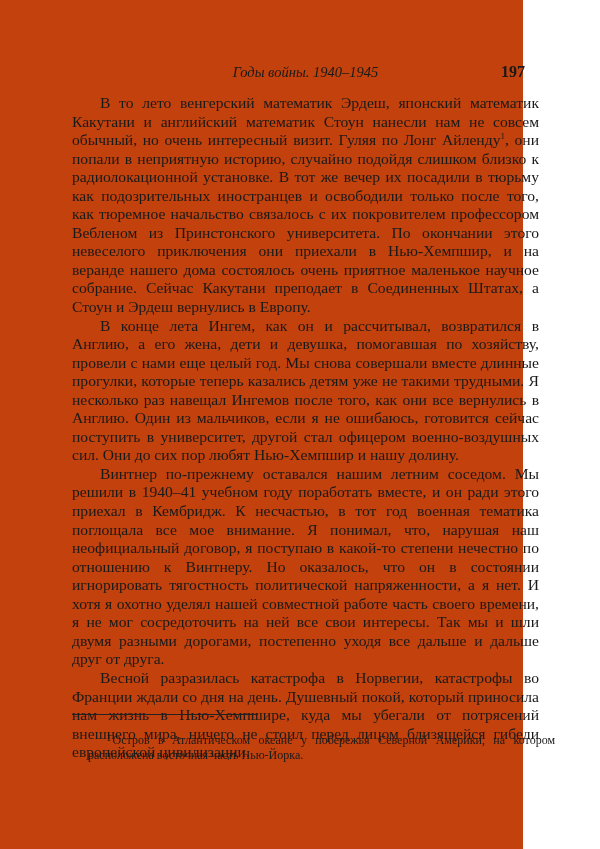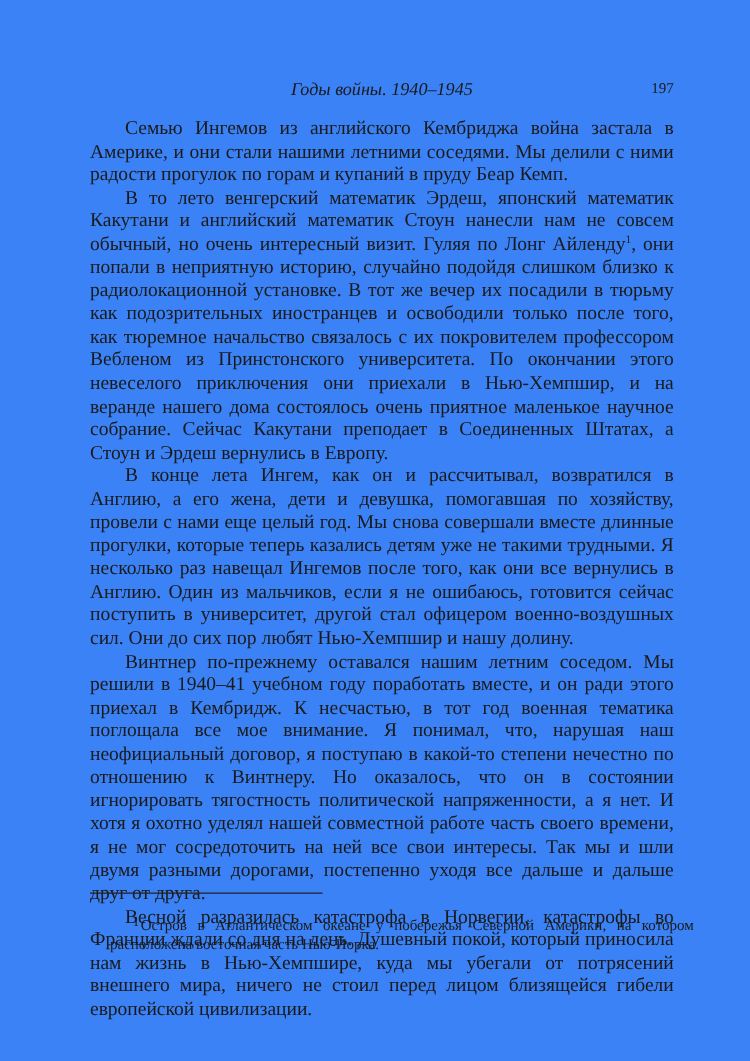--- a/index.html
+++ b/index.html
@@ -1,39 +1,38 @@
 <!DOCTYPE html>
 <html><head>
 <meta charset="utf-8">
 <style>
   html, body { margin:0; padding:0; background:#ffffff; }
   body { width:600px; height:849px; position:relative; overflow:hidden; }
-  .page { position:absolute; left:0; top:0; width:600px; height:849px; background:#3b82f6; color:#1a1a1a;
+  .page { position:absolute; left:0; top:0; width:523px; height:849px; background:#c2410c; color:#1a1a1a;
           font-family:"Liberation Serif", "DejaVu Serif", serif; }
   .running-head { position:absolute; top:64px; left:72px; width:467px; height:20px; }
   .rh-title { position:absolute; left:0; right:0; text-align:center; font-style:italic; font-size:14.5px; top:0; }
-  .rh-page { position:absolute; right:0; top:-1px; font-size:12px; }
+  .rh-page { position:absolute; right:14px; top:-1px; font-size:16px;font-weight:bold; }
   .body-text { position:absolute; left:72px; top:94px; width:467px; font-size:15.6px; line-height:18.55px; }
   .para { margin:0; text-align:justify; text-indent:28px; hyphens:manual; }
   .para sup { font-size:9px; line-height:0; vertical-align:6px; }
   .footnote-rule { position:absolute; left:72px; top:714px; width:186px; height:0; border-top:1px solid #222; }
   .footnote { position:absolute; left:72px; top:717px; width:467px; font-size:12px; line-height:15px; text-align:justify; text-indent:18px; margin:16px; }
   .footnote .fn-mark { font-size:11px; vertical-align:3px; line-height:0; margin-right:1px; }
 </style>
 </head>
 <body>
 
 <div class="page">
   <div class="running-head">
     <div class="rh-title">Годы войны. 1940–1945</div>
     <div class="rh-page">197</div>
   </div>
 
   <div class="body-text">
-    <p class="para">Семью Ингемов из английского Кембриджа война застала в Америке, и они стали нашими летними соседями. Мы делили с ними радости прогулок по горам и купаний в пруду Беар Кемп.</p>
     <p class="para"><span>В то лето венгерский математик Эрдеш, японский математик Какутани и английский математик Стоун нанесли нам не совсем обычный, но очень интересный визит. Гуляя по Лонг Айленду</span><sup>1</sup><span>, они попали в неприятную историю, случайно подойдя слишком близко к радиолокационной установке. В тот же вечер их посадили в тюрьму как подозрительных иностранцев и освободили только после того, как тюремное начальство связалось с их покровителем профессором Вебленом из Принстонского университета. По окончании этого невеселого приключения они приехали в Нью-Хемпшир, и на веранде нашего дома состоялось очень приятное маленькое научное собрание. Сейчас Какутани преподает в Соединенных Штатах, а Стоун и Эрдеш вернулись в Европу.</span></p>
     <p class="para">В конце лета Ингем, как он и рассчитывал, возвратился в Англию, а его жена, дети и девушка, помогавшая по хозяйству, провели с нами еще целый год. Мы снова совершали вместе длинные прогулки, которые теперь казались детям уже не такими трудными. Я несколько раз навещал Ингемов после того, как они все вернулись в Англию. Один из мальчиков, если я не ошибаюсь, готовится сейчас поступить в университет, другой стал офицером военно-воздушных сил. Они до сих пор любят Нью-Хемпшир и нашу долину.</p>
     <p class="para">Винтнер по-прежнему оставался нашим летним соседом. Мы решили в 1940–41 учебном году поработать вместе, и он ради этого приехал в Кембридж. К несчастью, в тот год военная тематика поглощала все мое внимание. Я понимал, что, нарушая наш неофициальный договор, я поступаю в какой-то степени нечестно по отношению к Винтнеру. Но оказалось, что он в состоянии игнорировать тягостность политической напряженности, а я нет. И хотя я охотно уделял нашей совместной работе часть своего времени, я не мог сосредоточить на ней все свои интересы. Так мы и шли двумя разными дорогами, постепенно уходя все дальше и дальше друг от друга.</p>
     <p class="para">Весной разразилась катастрофа в Норвегии, катастрофы во Франции ждали со дня на день. Душевный покой, который приносила нам жизнь в Нью-Хемпшире, куда мы убегали от потрясений внешнего мира, ничего не стоил перед лицом близящейся гибели европейской цивилизации.</p>
   </div>
 
   <div class="footnote-rule"></div>
   <p class="footnote"><span class="fn-mark">1</span><span>Остров в Атлантическом океане у побережья Северной Америки, на котором расположена восточная часть Нью-Йорка.</span></p>
 </div>
 

